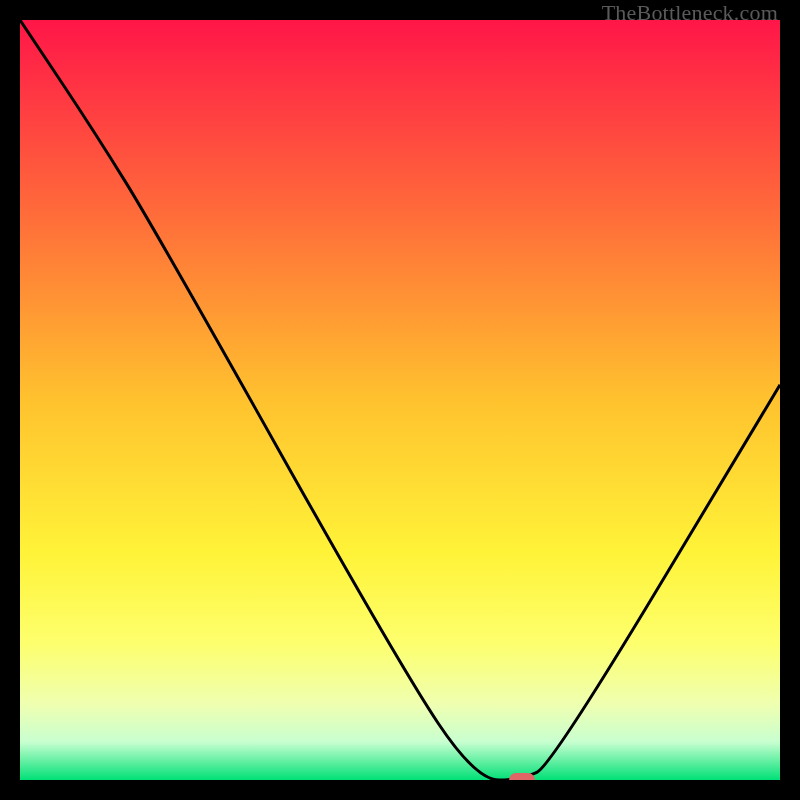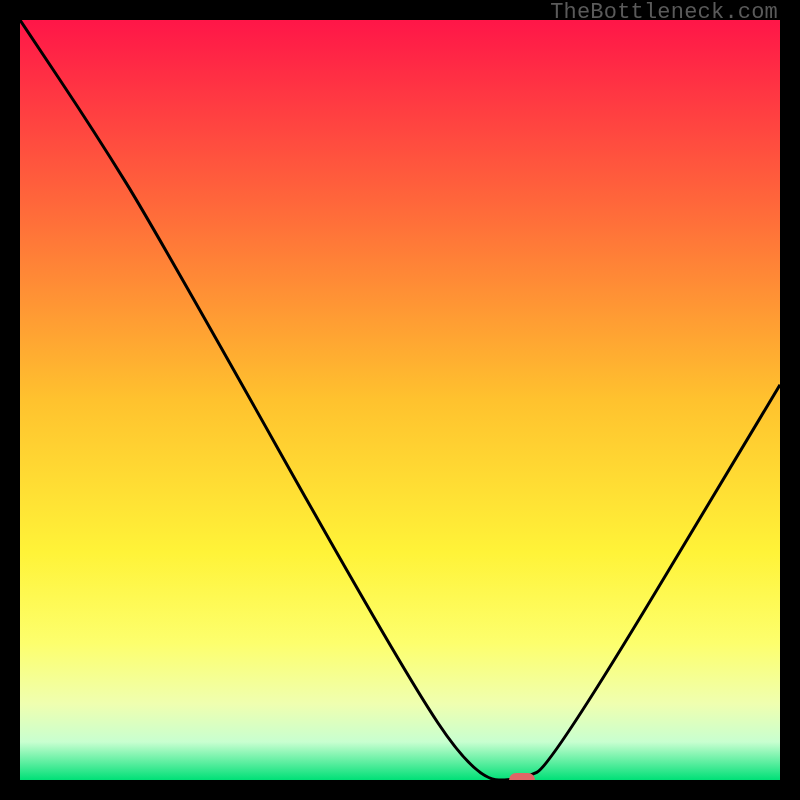--- a/index.html
+++ b/index.html
@@ -25,21 +25,21 @@
   .curve-svg {
     position: absolute;
     inset: 0;
     width: 100%;
     height: 100%;
   }
   .watermark {
     position: absolute;
     top: 0;
     right: 22px;
-    font-family: Liberation Mono, monospace;
+    font-family: Liberation Serif, serif;
     font-size: 22px;
     color: #5a5a5a;
     letter-spacing: 0.2px;
     user-select: none;
   }
   .marker {
     position: absolute;
     width: 26px;
     height: 14px;
     border-radius: 7px;

